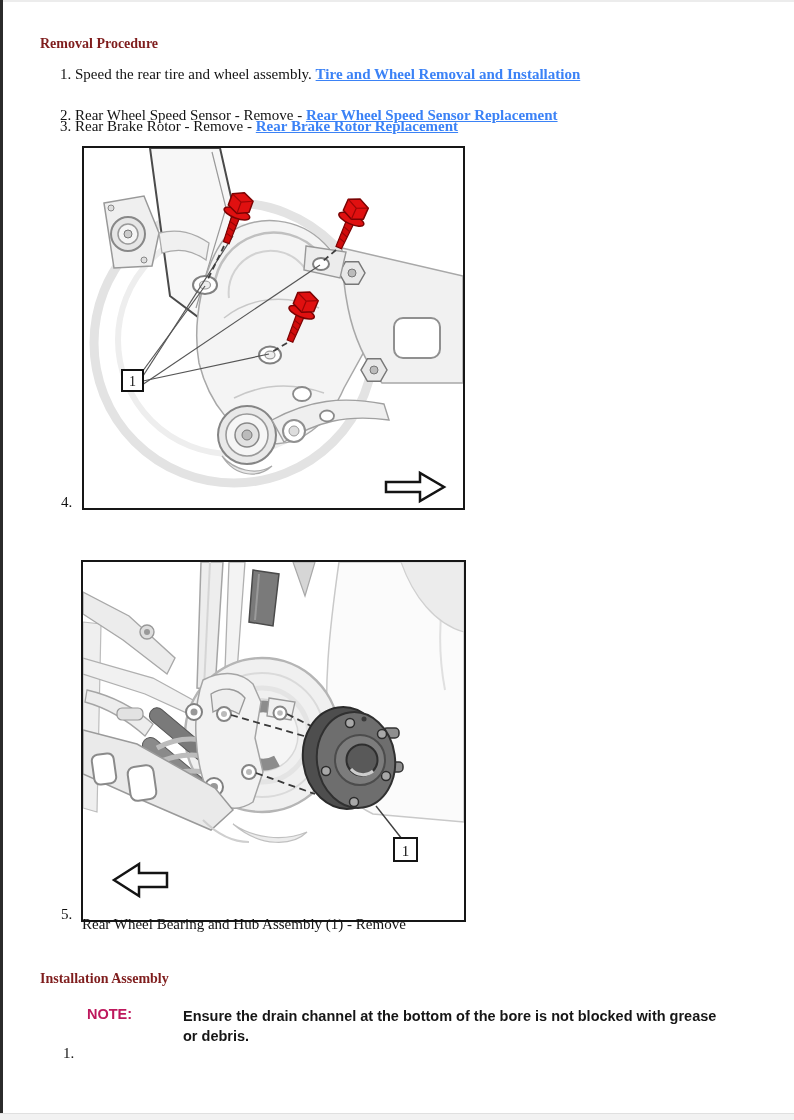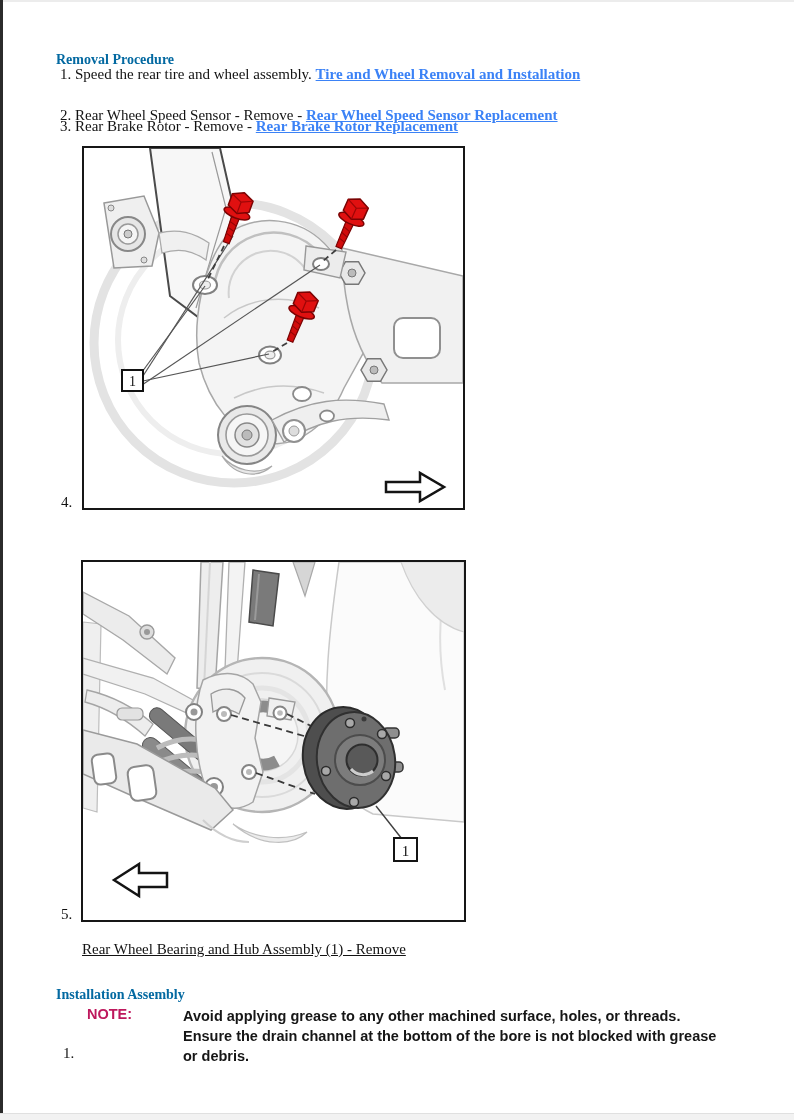--- a/index.html
+++ b/index.html
@@ -1,34 +1,34 @@
 <!DOCTYPE html>
 <html><head>
 <meta charset="utf-8">
 <style>
   html,body{margin:0;padding:0;background:#ffffff;}
   .page{position:relative;width:794px;height:1120px;background:#ffffff;overflow:hidden;
         font-family:"Liberation Serif",serif;color:#121212;}
   .top-hairline{position:absolute;left:0;top:0;width:794px;height:2px;background:#ececec;}
   .left-strip{position:absolute;left:0;top:0;width:3px;height:1120px;background:#2b2b2b;}
   .bottom-strip{position:absolute;left:0;top:1113px;width:794px;height:7px;background:#f2f2f2;border-top:1px solid #e0e0e0;}
-  .section-heading{position:absolute;left:40px;margin:16px;font-family:"Liberation Serif",serif;
-        font-size:14px;font-weight:bold;color:#0369a1;white-space:nowrap;}
+  .section-heading{position:absolute;left:40px;margin:0;font-family:"Liberation Serif",serif;
+        font-size:14px;font-weight:bold;color:#7f1d1d;white-space:nowrap;}
   #removal-heading{top:36px;}
   #installation-heading{top:971px;}
   .step-line{position:absolute;left:60px;font-size:15px;white-space:nowrap;}
   #step1{top:66px;} #step2{top:87px;margin-top:20px;} #step3{top:118px;}
   .green-link{color:#3b82f6;font-weight:bold;text-decoration:underline;cursor:pointer;}
   .fig{position:absolute;border:2px solid #161616;background:#ffffff;}
   #fig1{left:82px;top:146px;width:379px;height:360px;}
   #fig2{left:81px;top:560px;width:381px;height:358px;}
   .fig-num{position:absolute;font-size:15px;}
   #fig1-num{left:61px;top:494px;} #fig2-num{left:61px;top:906px;}
   .caption{position:absolute;left:82px;font-size:15px;white-space:nowrap;}
-  #caption1{top:519px;} #caption2{top:941px;text-decoration:underline;}
+  #caption1{top:519px;} #caption2{top:916px;}
   .note-label{position:absolute;left:87px;top:1006px;font-family:"Liberation Sans",sans-serif;
         font-weight:bold;font-size:14.5px;color:#be185d;white-space:nowrap;}
   .note-text{position:absolute;left:183px;top:1006px;font-family:"Liberation Sans",sans-serif;
         font-weight:bold;font-size:14.5px;line-height:20px;color:#161616;}
   .note-text div{white-space:nowrap;}
   .install-step-num{position:absolute;left:63px;top:1045px;font-size:15px;}
   svg{display:block;}
 </style>
 </head>
 <body>
@@ -236,21 +236,20 @@
       <path d="M31,318 L56,302 L56,311 L84,311 L84,325 L56,325 L56,334 Z" fill="#ffffff" stroke="#141414" stroke-width="2.5" stroke-linejoin="miter"></path>
     </svg>
   </div>
   <div class="fig-num" id="fig2-num">5.</div>
   <div class="caption" id="caption2">Rear Wheel Bearing and Hub Assembly (1) - Remove</div>
 
   <h2 class="section-heading" id="installation-heading">Installation Assembly</h2>
 
   <div class="note-label">NOTE:</div>
   <div class="note-text">
-    <div>Avoid applying grease to any other machined surface, holes, or threads.</div>
     <div>Ensure the drain channel at the bottom of the bore is not blocked with grease</div>
     <div>or debris.</div>
   </div>
 
   <div class="install-step-num">1.</div>
 
   <div class="left-strip"></div>
   <div class="bottom-strip"></div>
 </div>
 

